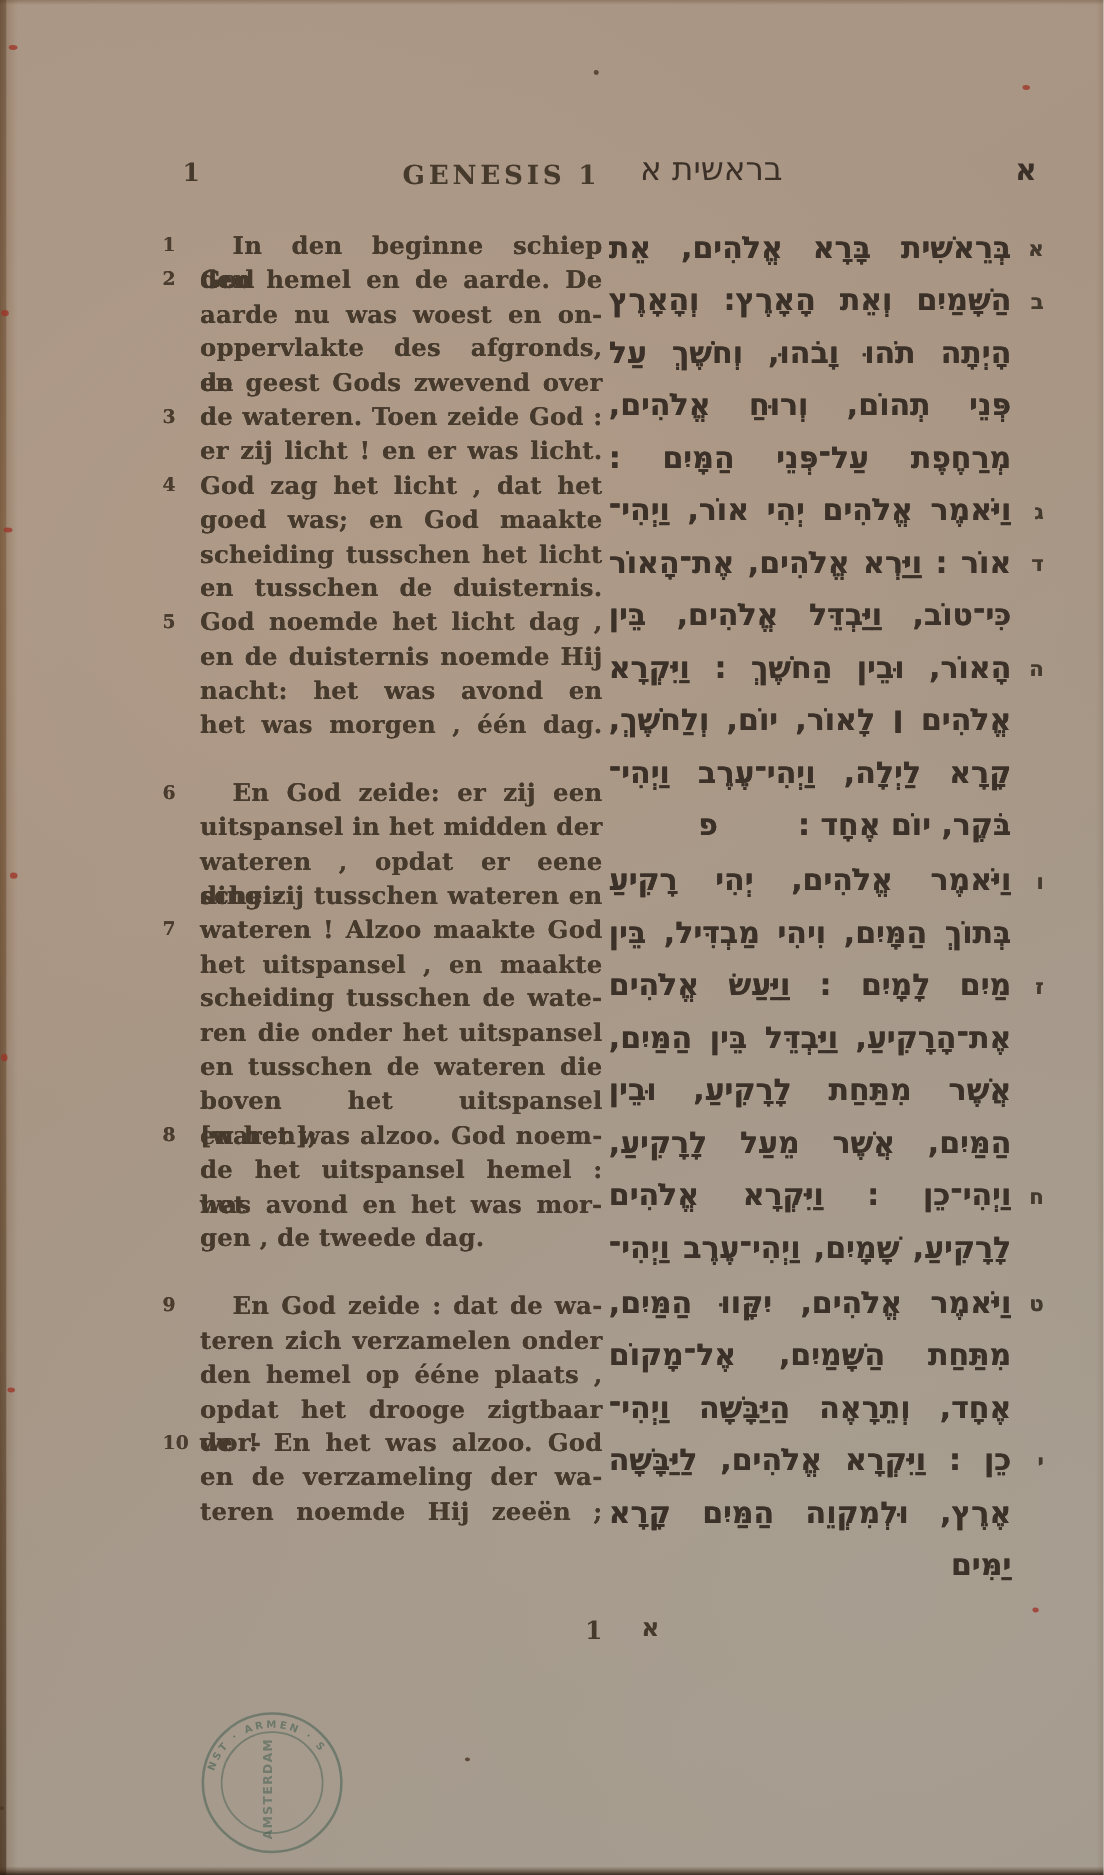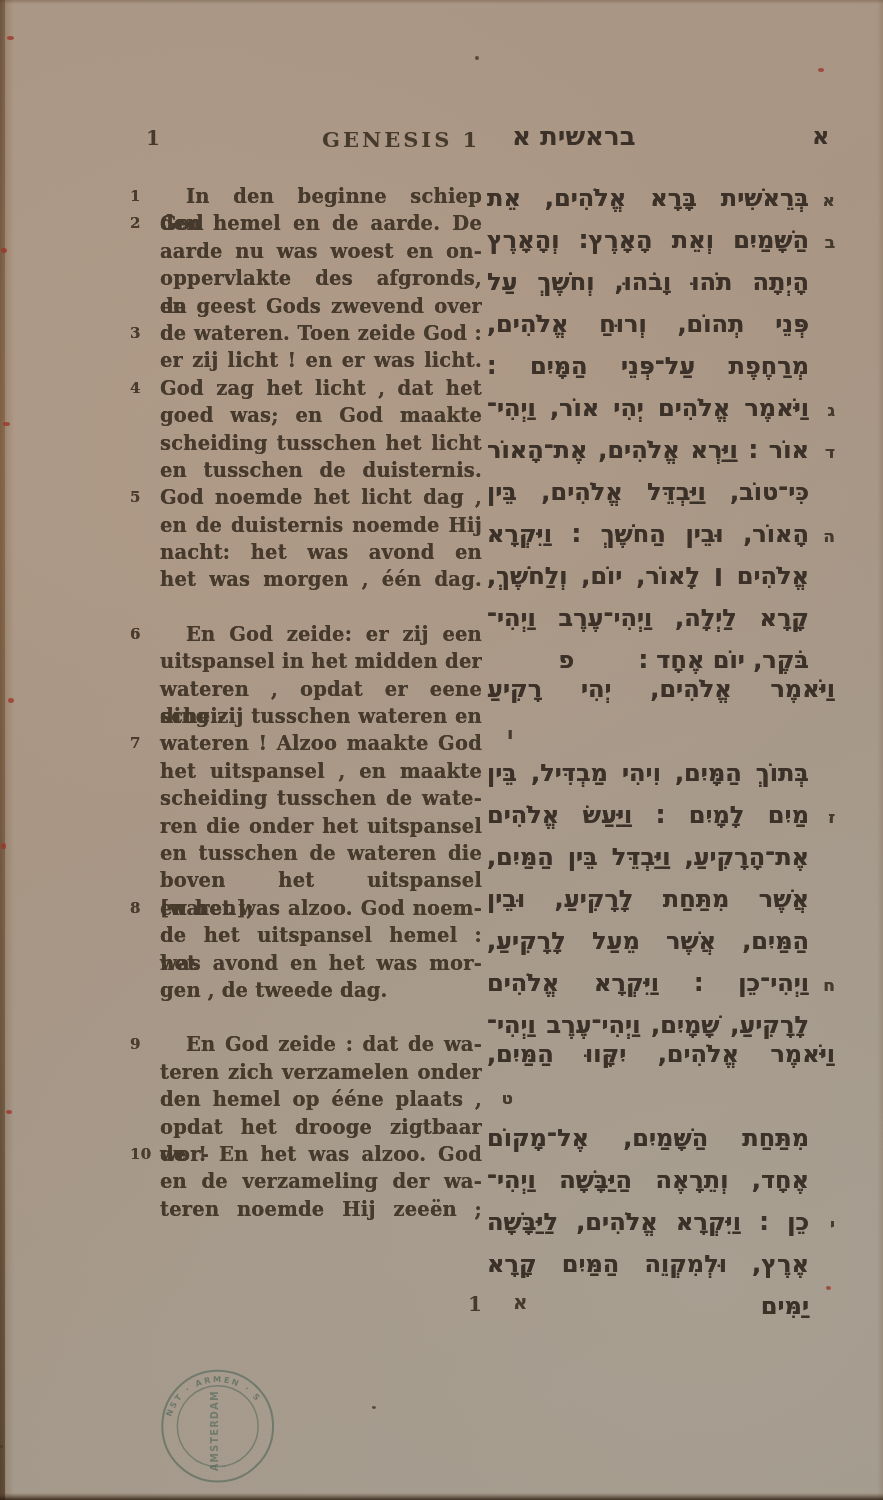--- a/index.html
+++ b/index.html
@@ -20,40 +20,40 @@
   .edge-bottom{position:absolute;left:0;bottom:0;width:100%;height:7px;
     background:linear-gradient(to top, rgba(43,28,16,.85), rgba(70,48,28,.35) 60%, rgba(0,0,0,0));}
   .edge-top{position:absolute;left:0;top:0;width:100%;height:4px;
     background:linear-gradient(to bottom, rgba(80,55,32,.3), rgba(0,0,0,0));}
   .edge-right{position:absolute;right:0;top:0;width:6px;height:100%;
     background:linear-gradient(to left, rgba(90,65,40,.18), rgba(0,0,0,0));}
 
   
   .page-number{position:absolute;left:146px;top:126px;font-size:20px;font-weight:700;letter-spacing:1px;}
   .title-latin{position:absolute;left:322px;top:127px;font-size:21px;font-weight:700;letter-spacing:3px;}
-  .title-hebrew{position:absolute;left:512px;top:121px;font-size:26px;font-weight:700;
+  .title-hebrew{position:absolute;left:512px;top:121px;font-size:26px;font-weight:400;
     font-family:"DejaVu Sans",sans-serif;direction:rtl;color:#3c3128;}
   .folio-hebrew{position:absolute;left:812px;top:122px;font-size:24px;font-weight:700;
     font-family:"DejaVu Sans",sans-serif;color:#3c3128;}
 
   
   .dutch-column{position:absolute;left:126px;top:183px;width:356px;}
   .d-line{display:flex;height:27.4px;line-height:27.4px;font-size:19.5px;font-weight:700;
     letter-spacing:.2px;text-shadow:0 0 .5px rgba(62,48,36,.8);}
   .d-line.gap{margin-top:27px;}
   .v-num{width:30px;flex:none;font-size:15px;text-align:left;padding-left:4px;color:#4a3c2e;}
   .d-text{flex:1;text-align:justify;text-align-last:justify;}
   .d-text.indent{text-indent:26px;}
   .d-text.nolast{text-align-last:left;}
 
   
   .hebrew-column{position:absolute;left:487px;top:177px;width:348px;}
   .h-line{display:flex;height:42px;line-height:42px;font-family:"DejaVu Sans",sans-serif;
     font-size:24px;font-weight:700;color:#3b3128;text-shadow:0 0 .5px rgba(55,45,35,.8);justify-content:flex-end;}
-  .h-line.gap{margin-top:29px;flex-direction:column;}
+  .h-line.gap{margin-top:2px;}
   .h-text{flex:1;direction:rtl;text-align:justify;text-align-last:justify;}
   .h-text.nolast{text-align-last:right;}
   .h-num{width:26px;flex:none;order:2;font-size:17px;text-align:right;padding-top:4px;
     line-height:38px;color:#453a2e;}
   .pe-mark{margin-right:64px;}
 
   
   .sig-number{position:absolute;left:468px;top:1292px;font-size:20px;font-weight:700;}
   .sig-hebrew{position:absolute;left:513px;top:1290px;font-size:20px;font-weight:700;
     font-family:"DejaVu Sans",sans-serif;}

